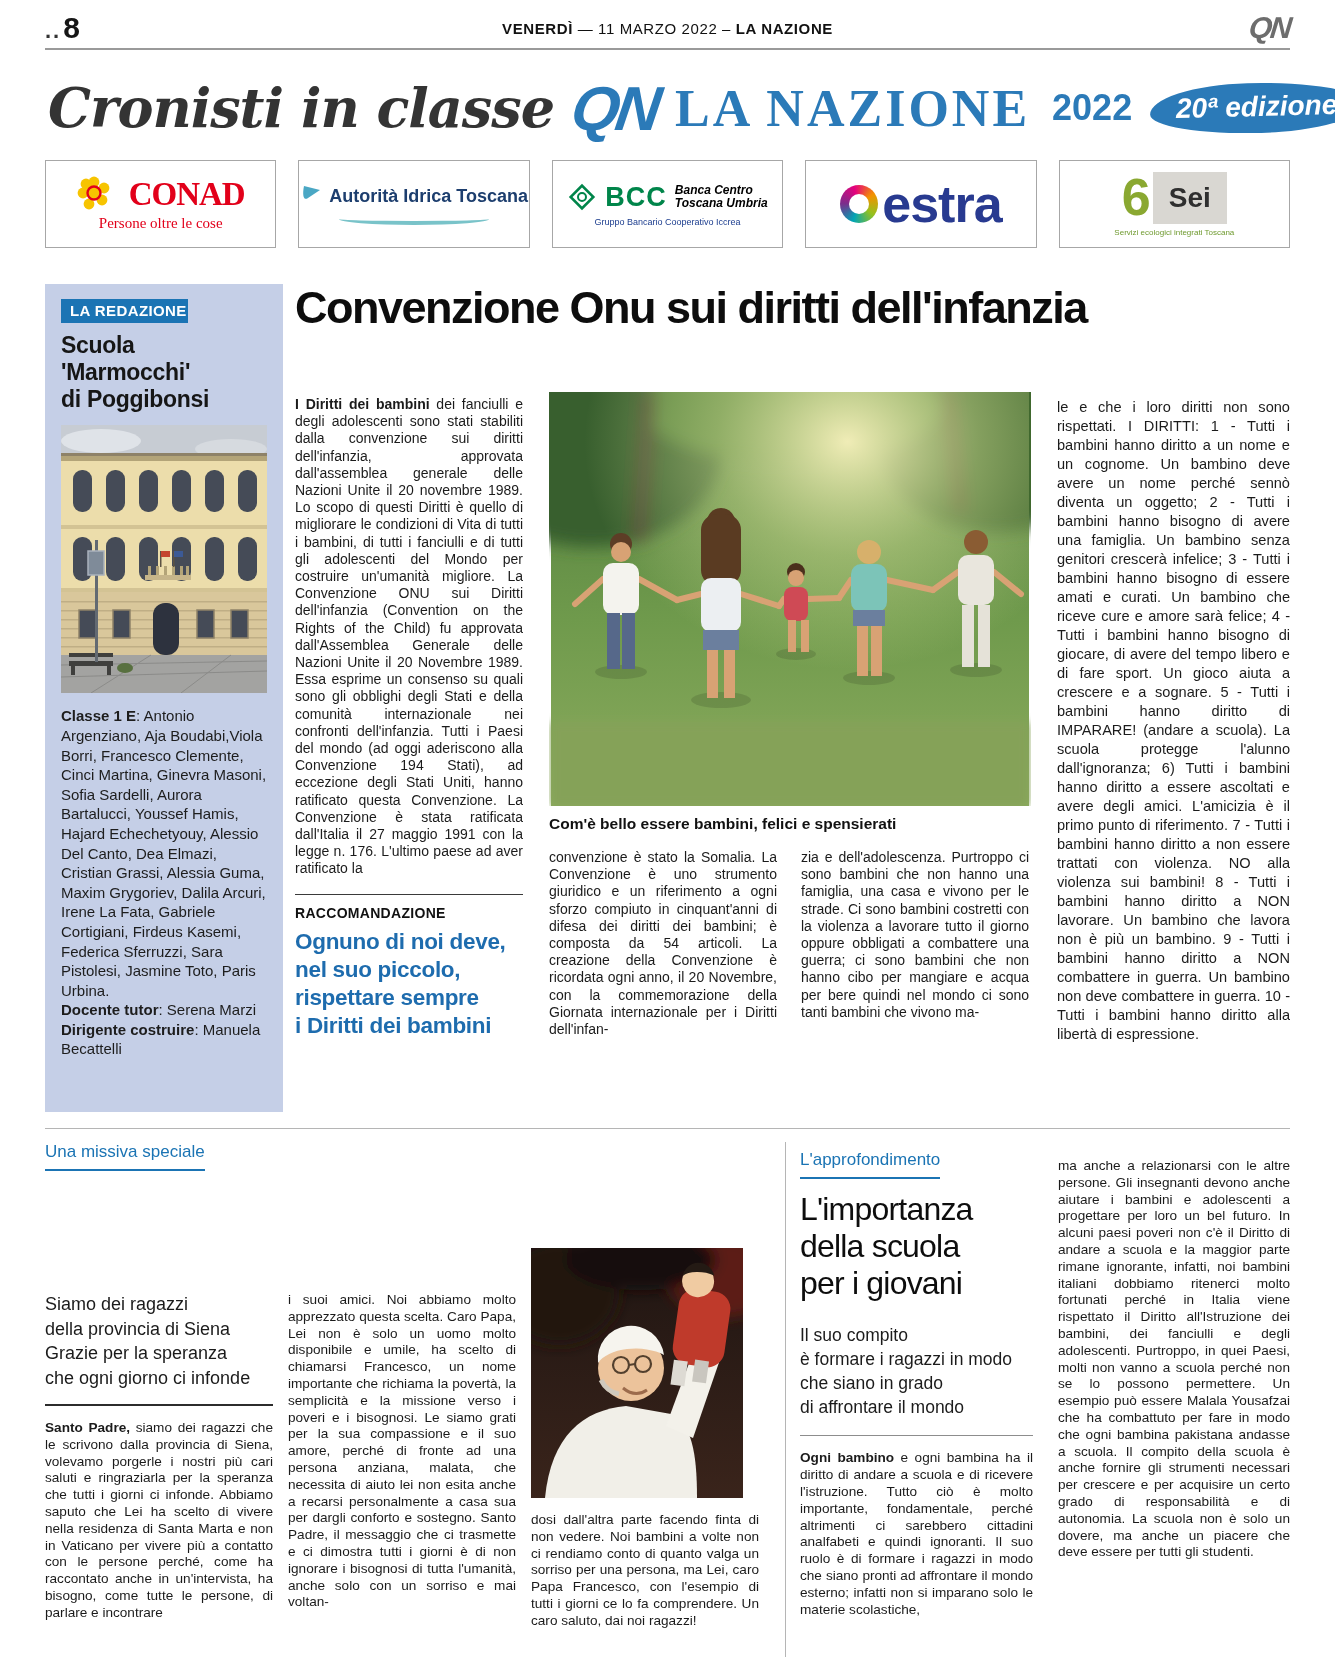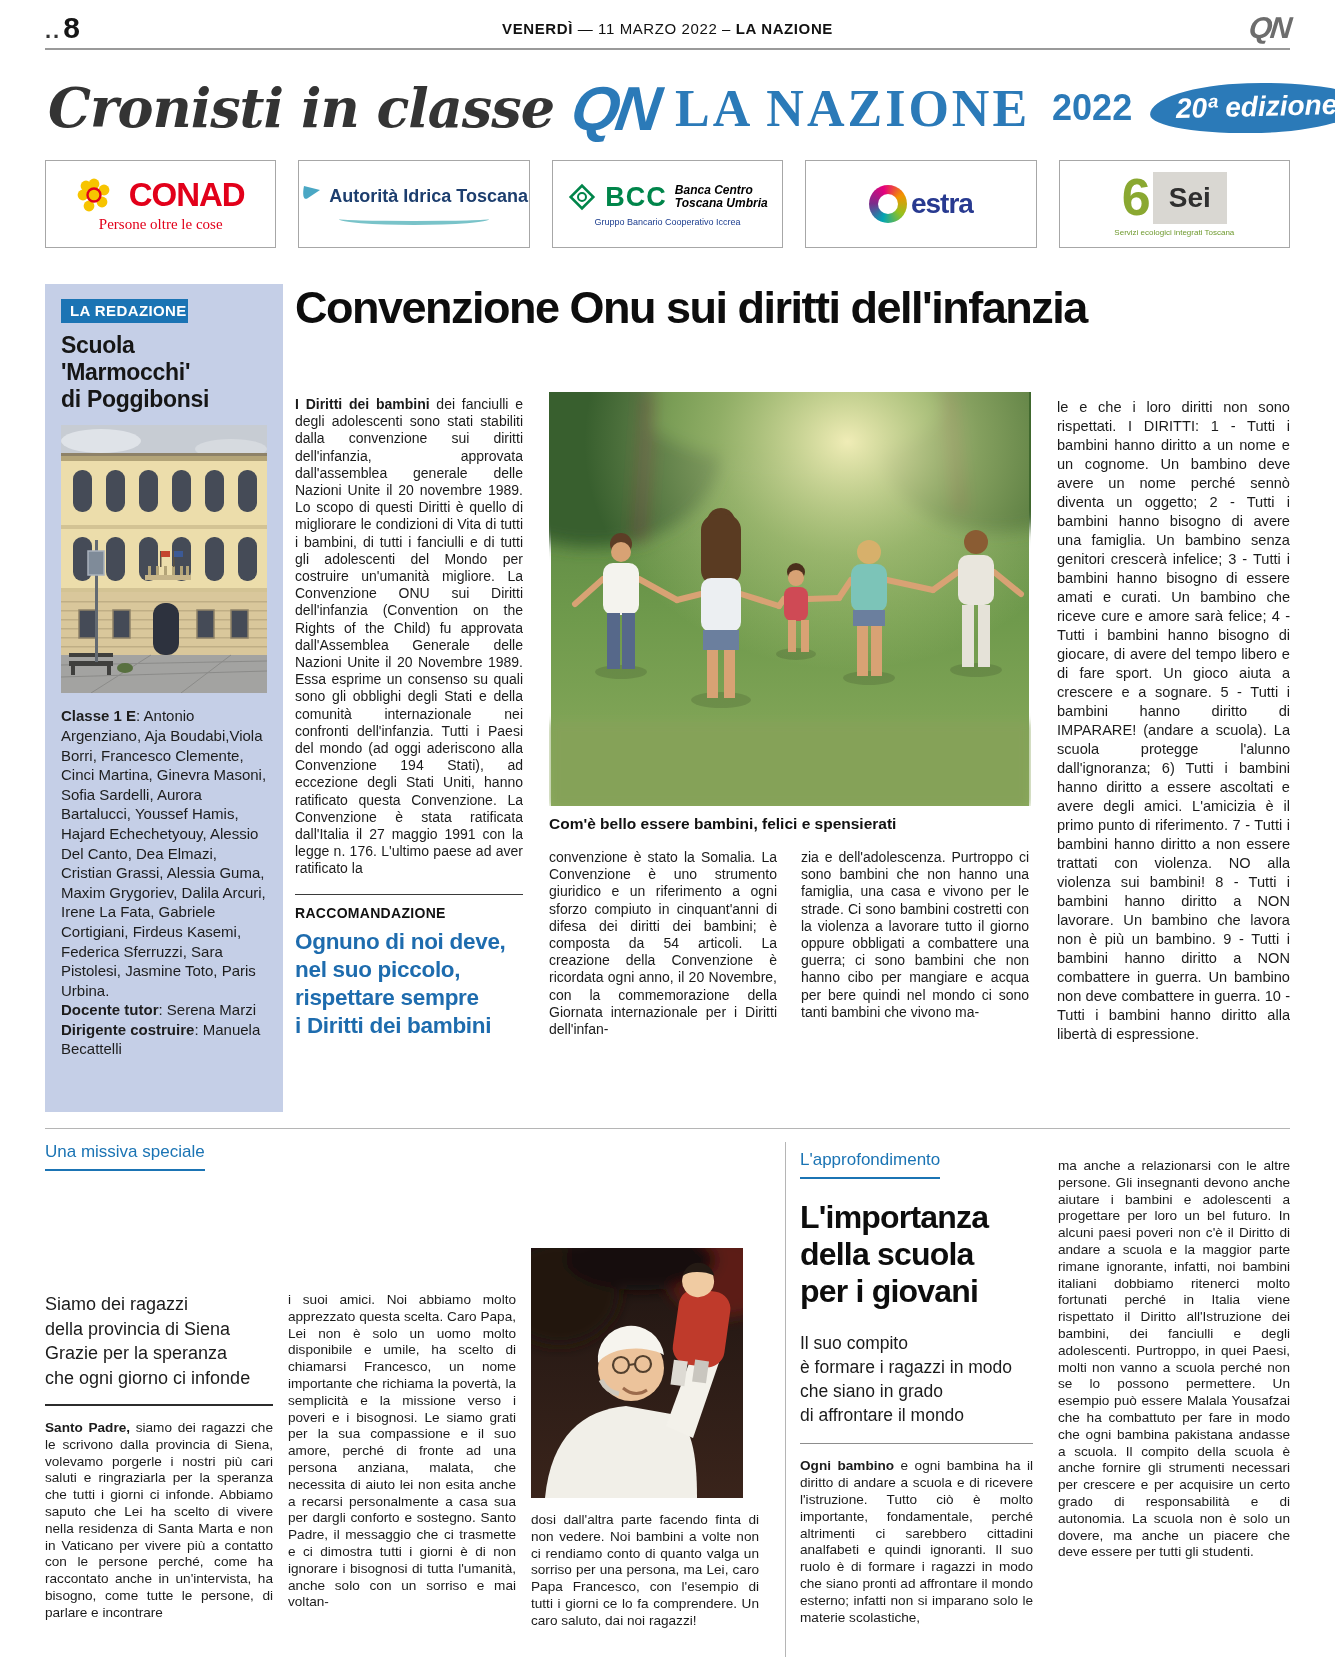--- a/index.html
+++ b/index.html
@@ -29,35 +29,35 @@
   .year { font-size:36px; font-weight:bold; color:#2b7ab8; margin-left:4px; }
   .edition-badge {
     background:#2b7ab8; color:#fff; font-style:italic; font-weight:bold; font-size:28px;
     padding:8px 26px 10px 26px; border-radius:46% 54% 48% 52% / 58% 46% 54% 42%;
     transform:rotate(-1.5deg); white-space:nowrap;
   }
 
   
   .sponsors { left:45px; right:45px; top:160px; height:88px; display:flex; gap:22px; }
   .sponsor { flex:1; border:1px solid #a7a7a7; background:#fff; display:flex; flex-direction:column; align-items:center; justify-content:center; position:relative; overflow:hidden; }
-  .conad-row { display:flex; align-items:center; gap:18px; }
+  .conad-row { display:flex; gap:18px;font-family:Liberation Serif, serif; }
   .conad-name { color:#e2001a; font-weight:bold; font-size:33px; letter-spacing:-1px; }
   .conad-tag { color:#e2001a; font-family:"Liberation Serif", serif; font-size:15px; margin-top:2px; }
   .ait-row { display:flex; align-items:center; gap:7px; }
   .ait-name { color:#1d3e6e; font-weight:bold; font-size:18px; }
   .ait-wave { width:150px; height:12px; border-radius:50%; border-bottom:4px solid #79c3c9; margin-top:3px; }
   .bcc-row { display:flex; align-items:center; gap:8px; }
   .bcc-abbr { color:#00854a; font-weight:bold; font-size:27px; letter-spacing:1px; }
   .bcc-name { color:#000000; font-weight:bold; font-style:italic; font-size:12px; line-height:1.1; }
   .bcc-sub { color:#1d3e8f; font-size:9px; margin-top:4px; }
   .estra-row { display:flex; align-items:center; gap:4px; }
   .estra-swirl { width:38px; height:38px; border-radius:50%;
     background:conic-gradient(from 200deg, #00a5b5, #7b2d8b, #e5007d, #f39200, #94c11f, #00a5b5); position:relative; }
   .estra-swirl::after { content:""; position:absolute; inset:9px; background:#fff; border-radius:50%; }
-  .estra-name { color:#283a90; font-size:28px; font-weight:bold; letter-spacing:-1px; line-height:1; }
+  .estra-name { color:#283a90; font-size:52px; font-weight:bold; letter-spacing:-1px; line-height:1; }
   .sei-row { display:flex; align-items:center; }
   .sei-six { color:#8aa831; font-weight:bold; font-size:52px; line-height:.9; margin-right:2px; }
   .sei-name-box { background:#d9d7d2; color:#2f2f2f; font-weight:bold; font-size:28px; padding:10px 16px; }
   .sei-sub { color:#6f9a2f; font-size:8px; margin-top:4px; }
 
   
   .sidebar { left:45px; top:284px; width:238px; height:828px; background:#c5cfe7; padding:15px 16px; }
   .red-badge { display:inline-block; background:#1b74b4; color:#fff; font-weight:bold; font-size:15px; letter-spacing:.4px; padding:3px 1px 4px 9px; }
   .school-name { font-weight:bold; font-size:23px; line-height:1.18; margin-top:9px; letter-spacing:-.3px; }
   .sidebar-photo { margin-top:12px; width:206px; height:268px; display:block; }
@@ -94,21 +94,21 @@
   .pad-top { padding-top:44px; }
   .standfirst { font-size:18px; line-height:24.5px; color:#1b1b1b; }
   .sf-rule { height:2px; background:#2c2c2c; margin:14px 0 14px 0; }
   .bt2 { font-size:13.6px; line-height:16.8px; text-align:justify; color:#1b1b1b; }
   .bt2 b { font-weight:bold; }
   .pope-photo { width:212px; height:250px; display:block; }
   .pope-text { margin-top:14px; }
 
   
   .school-left { left:800px; top:1150px; width:233px; height:507px; overflow:hidden; }
-  .school-headline { margin-top:20px; font-size:32px; font-weight:bold; letter-spacing:-.8px; line-height:1.15; color:#0d0d0d; }
+  .school-headline { margin-top:12px; font-size:32px; font-weight:normal; letter-spacing:-.8px; line-height:1.15; color:#0d0d0d; }
   .school-standfirst { margin-top:22px; font-size:17.5px; line-height:24px; color:#1b1b1b; }
   .school-rule { height:1px; background:#8d8d8d; margin:16px 0 14px 0; }
   .school-right { left:1058px; top:1158px; width:232px; height:499px; overflow:hidden; }
 </style>
 </head>
 <body>
 
 <div class="page">
 
   <div class="abs topbar">

